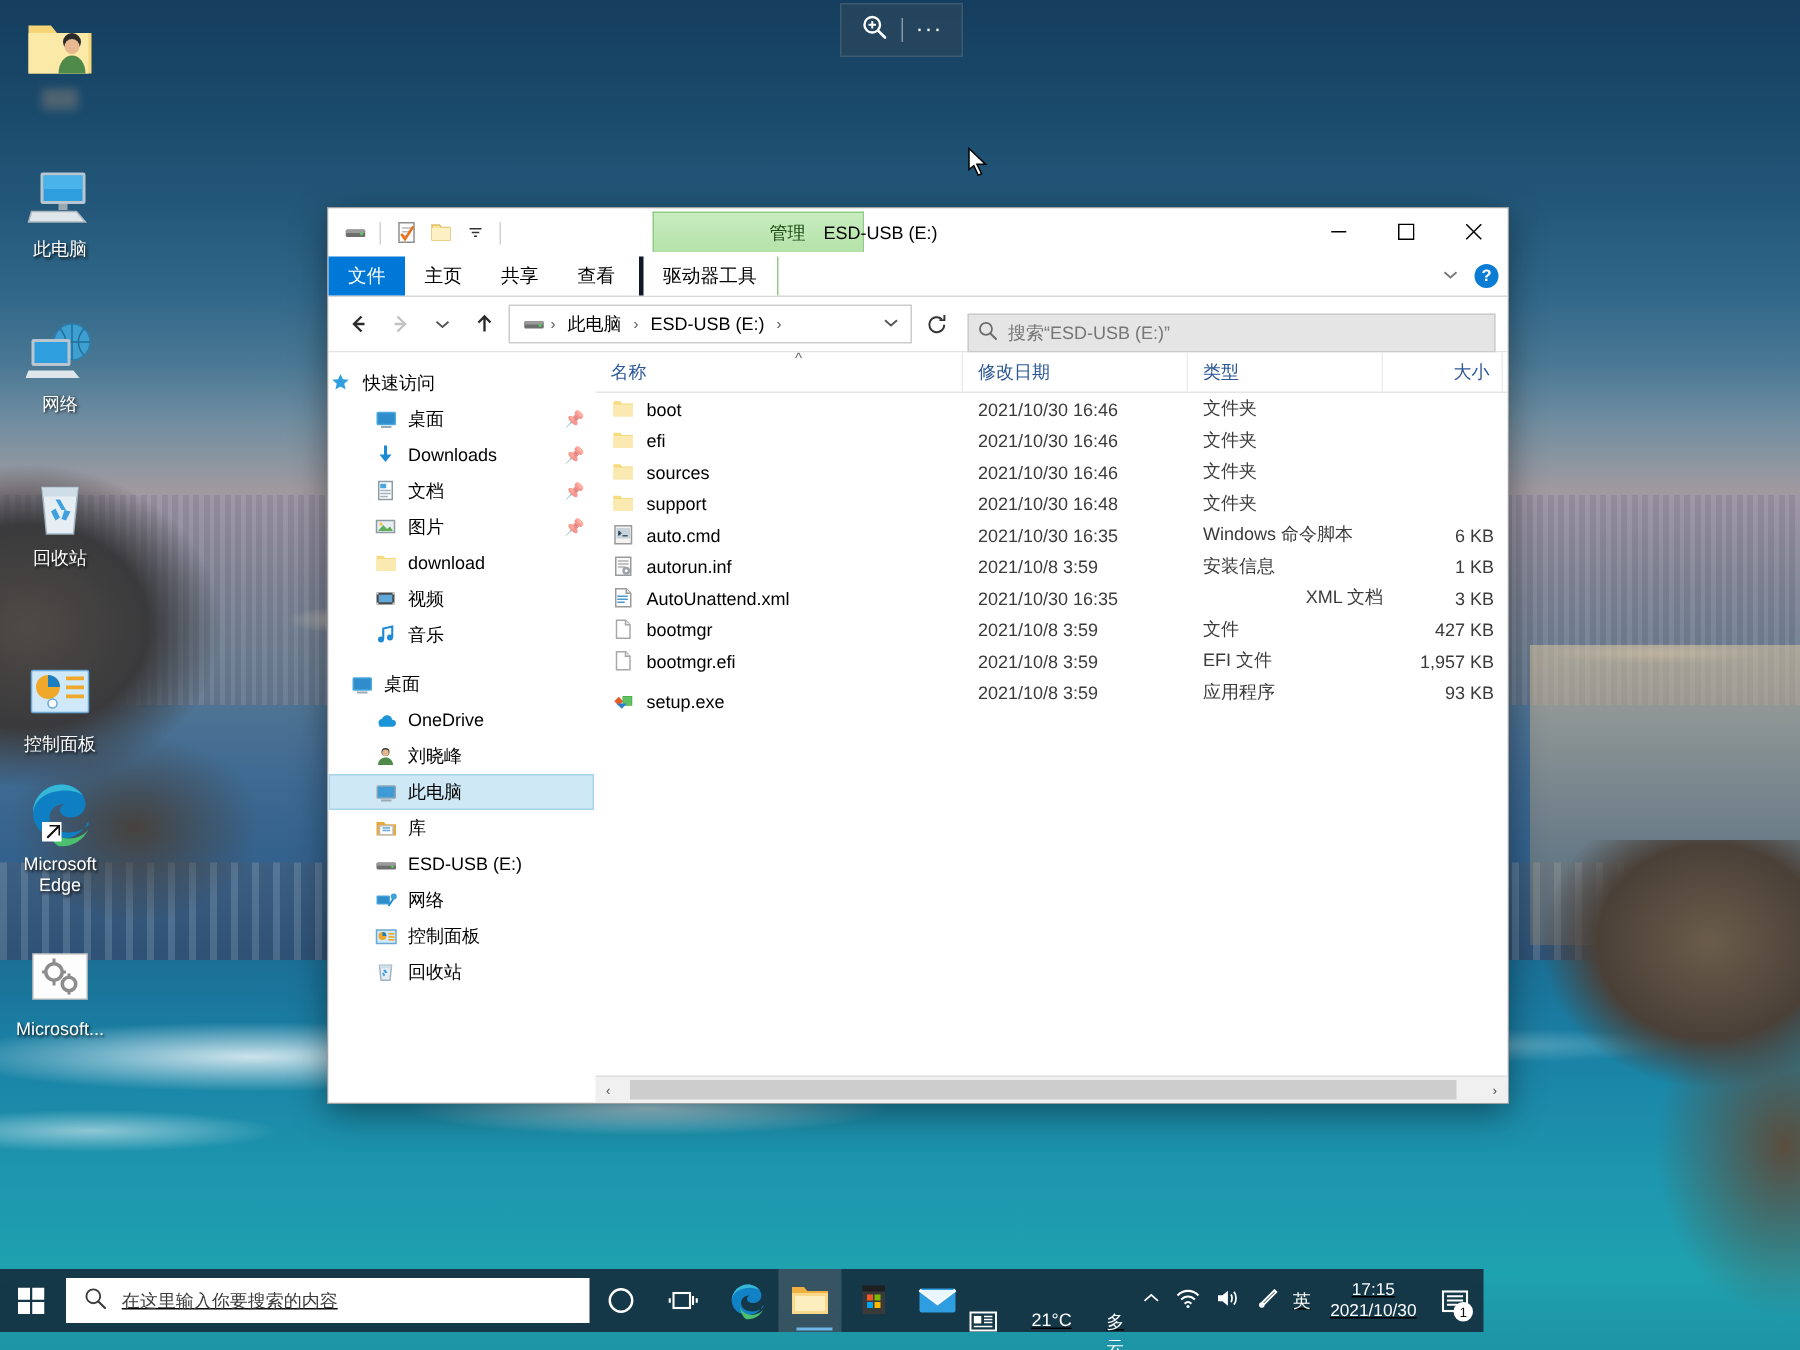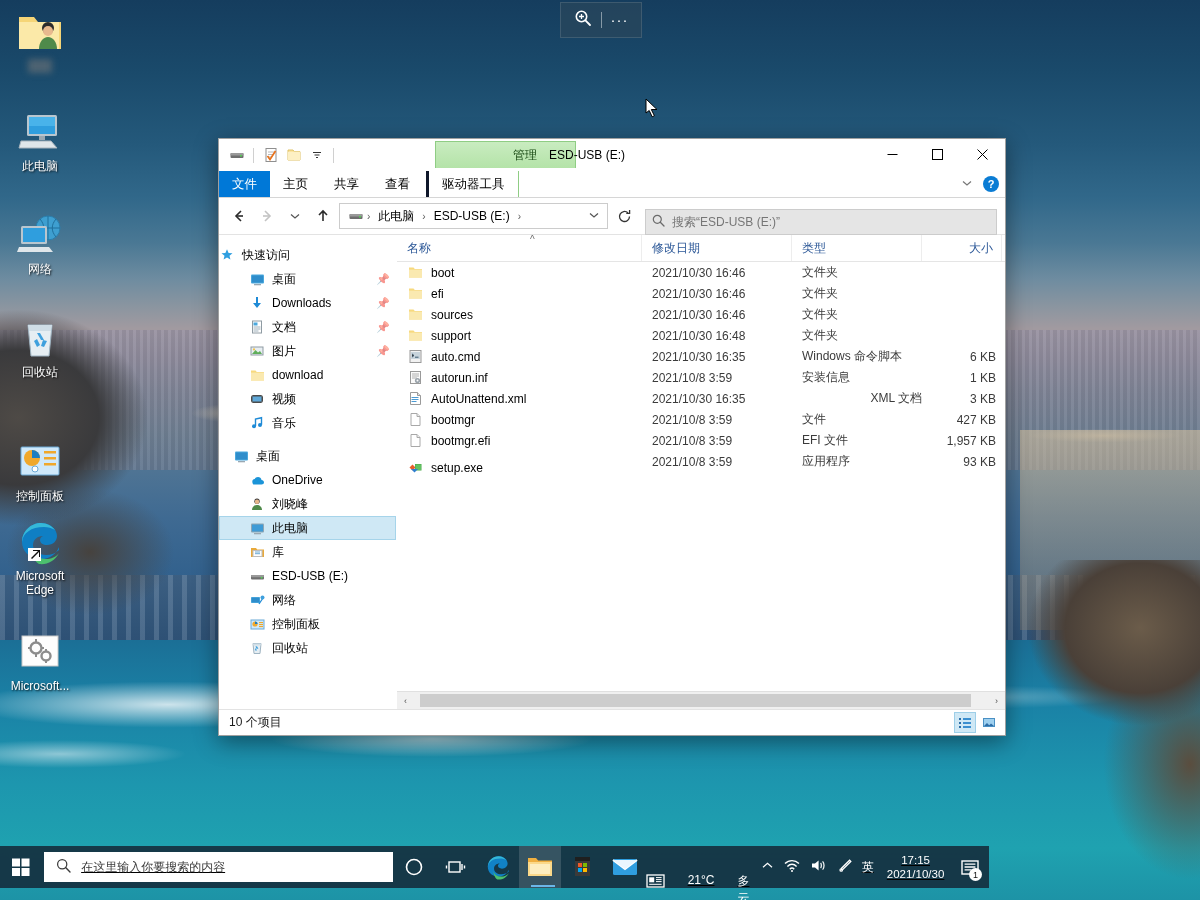--- a/index.html
+++ b/index.html
@@ -937,46 +937,20 @@
         <div class="hscroll">
           <span class="hs-arrow">‹</span>
           <span class="hs-track">
             <span class="hs-thumb"></span>
           </span>
           <span class="hs-arrow">›</span>
         </div>
       </div>
     </div>
 
-    <div class="statusbar">
-      <span>10 个项目</span>
-      <span class="sb-views">
-        <span class="sb-view active">
-          <svg width="14" height="14" viewBox="0 0 14 14">
-            <g fill="#2b6ea8">
-                <rect x="1" y="2" width="2" height="2"></rect>
-                <rect x="1" y="6" width="2" height="2"></rect>
-                <rect x="1" y="10" width="2" height="2"></rect>
-              </g>
-            <g fill="#3b8fd0">
-                <rect x="5" y="2" width="8" height="2"></rect>
-                <rect x="5" y="6" width="8" height="2"></rect>
-                <rect x="5" y="10" width="8" height="2"></rect>
-              </g>
-          </svg>
-        </span>
-        <span class="sb-view">
-          <svg width="14" height="14" viewBox="0 0 14 14">
-            <rect x="1" y="3" width="12" height="9" fill="#4a90c4"></rect>
-            <rect x="2" y="4" width="10" height="7" fill="#9fd0ef"></rect>
-            <path d="M2 11l3-3 2.2 2.3L9 8.6l3 2.4z" fill="#2f6ea8"></path>
-          </svg>
-        </span>
-      </span>
-    </div>
   </div>
 
   <div id="taskbar">
     <div class="start-btn">
       <svg width="20" height="20" viewBox="0 0 20 20">
         <rect x="1" y="1.5" width="8" height="8" fill="#fff"></rect>
         <rect x="10.5" y="1.5" width="8" height="8" fill="#fff"></rect>
         <rect x="1" y="11" width="8" height="8" fill="#fff"></rect>
         <rect x="10.5" y="11" width="8" height="8" fill="#fff"></rect>
       </svg>

